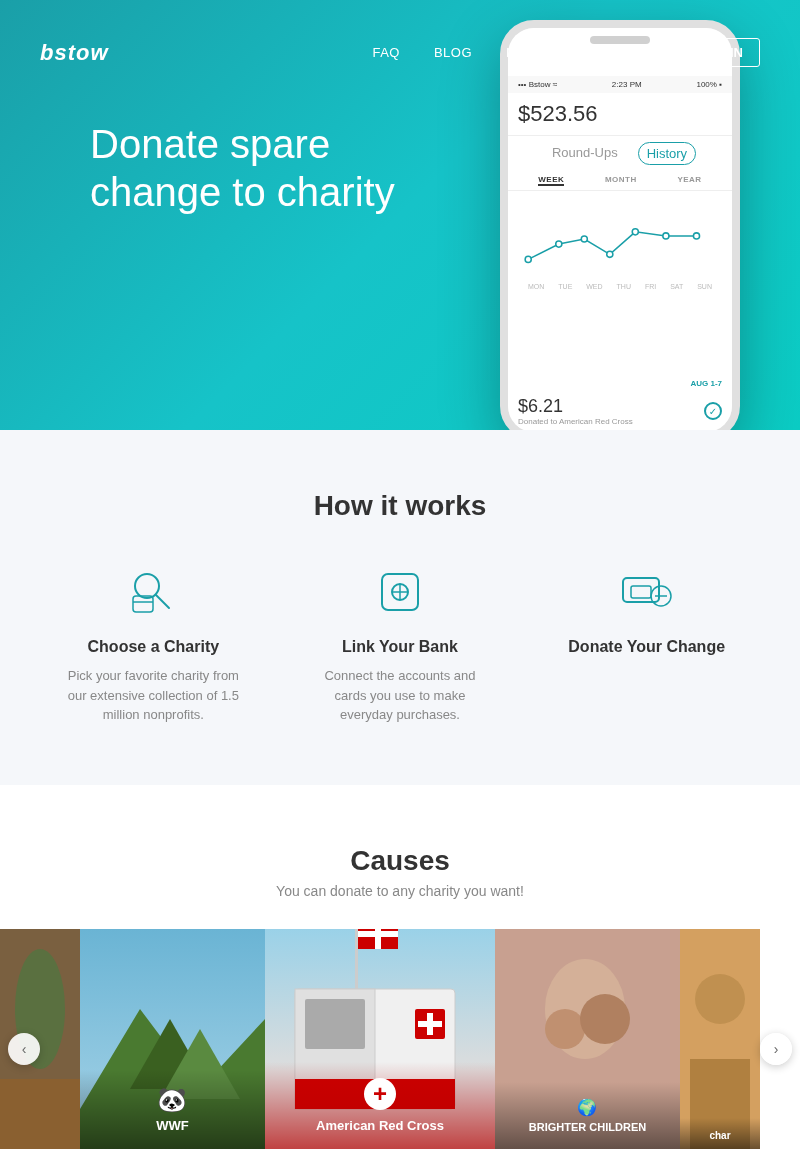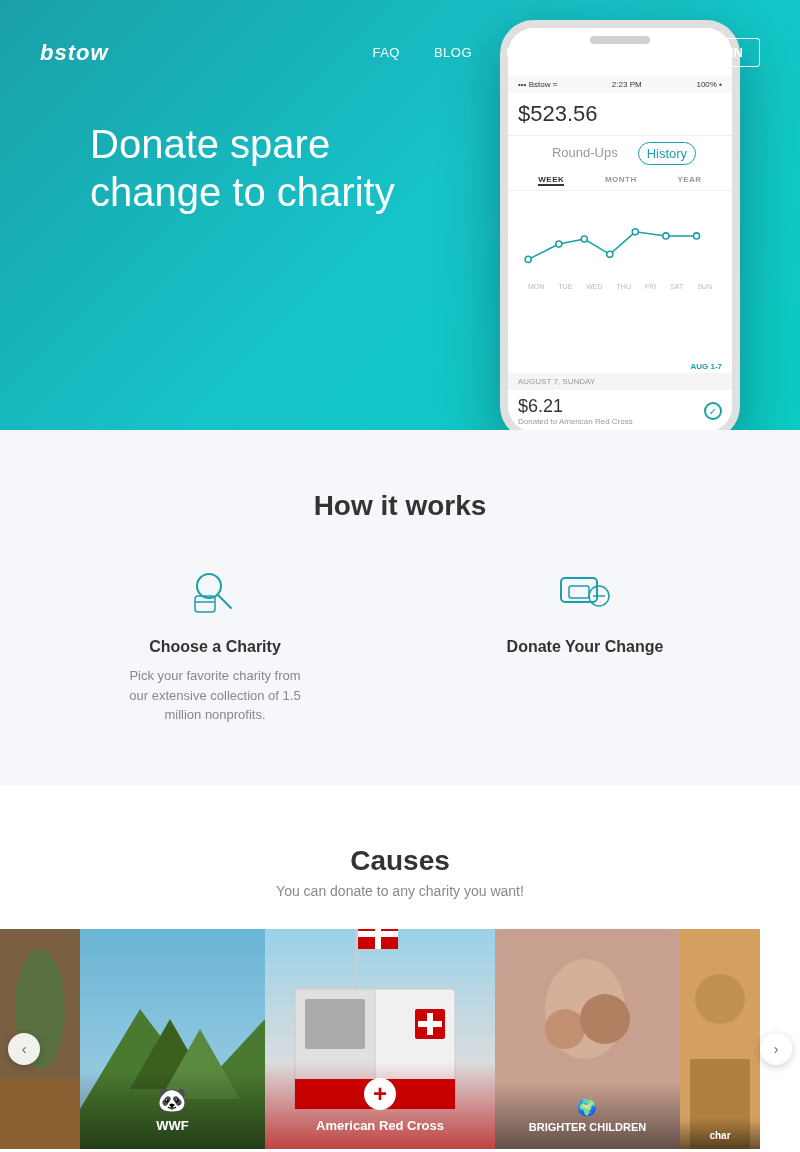--- a/index.html
+++ b/index.html
@@ -211,21 +211,20 @@
             <span>MON</span>
             <span>TUE</span>
             <span>WED</span>
             <span>THU</span>
             <span>FRI</span>
             <span>SAT</span>
             <span>SUN</span>
           </div>
         </div>
         <div class="phone-date-label">AUG 1-7</div>
-        <div class="phone-date-sub">AUGUST 7, SUNDAY</div>
         <div class="phone-transaction">
           <div>
             <div class="phone-amount">$6.21</div>
             <div class="phone-donated">Donated to American Red Cross</div>
           </div>
           <div class="phone-check">✓</div>
         </div>
       </div>
     </div>
   </div>
@@ -241,20 +240,32 @@
           <circle cx="22" cy="22" r="12" stroke="#1a9fa8" stroke-width="2"></circle>
           <line x1="31" y1="31" x2="44" y2="44" stroke="#1a9fa8" stroke-width="2" stroke-linecap="round"></line>
           <rect x="8" y="32" width="20" height="16" rx="3" stroke="#1a9fa8" stroke-width="1.5" fill="none"></rect>
           <line x1="8" y1="38" x2="28" y2="38" stroke="#1a9fa8" stroke-width="1.5"></line>
         </svg>
       </div>
       <div class="step-title">Choose a Charity</div>
       <div class="step-desc">Pick your favorite charity from our extensive collection of 1.5 million nonprofits.</div>
     </div>
 
+    <div class="step">
+      <div class="step-icon">
+        <svg viewBox="0 0 56 56" fill="none" xmlns="http://www.w3.org/2000/svg">
+          <rect x="10" y="10" width="36" height="36" rx="6" stroke="#1a9fa8" stroke-width="2" fill="none"></rect>
+          <circle cx="28" cy="28" r="8" stroke="#1a9fa8" stroke-width="2" fill="none"></circle>
+          <line x1="28" y1="20" x2="28" y2="36" stroke="#1a9fa8" stroke-width="1.5"></line>
+          <line x1="20" y1="28" x2="36" y2="28" stroke="#1a9fa8" stroke-width="1.5"></line>
+        </svg>
+      </div>
+      <div class="step-title">Link Your Bank</div>
+      <div class="step-desc">Connect the accounts and cards you use to make everyday purchases.</div>
+    </div>
 
     <div class="step">
       <div class="step-icon">
         <svg viewBox="0 0 56 56" fill="none" xmlns="http://www.w3.org/2000/svg">
           <rect x="4" y="14" width="36" height="24" rx="4" stroke="#1a9fa8" stroke-width="2" fill="none"></rect>
           <rect x="12" y="22" width="20" height="12" rx="2" stroke="#1a9fa8" stroke-width="1.5" fill="none"></rect>
           <circle cx="42" cy="32" r="10" stroke="#1a9fa8" stroke-width="1.5" fill="none"></circle>
           <line x1="36" y1="32" x2="48" y2="32" stroke="#1a9fa8" stroke-width="1.5"></line>
         </svg>
       </div>

